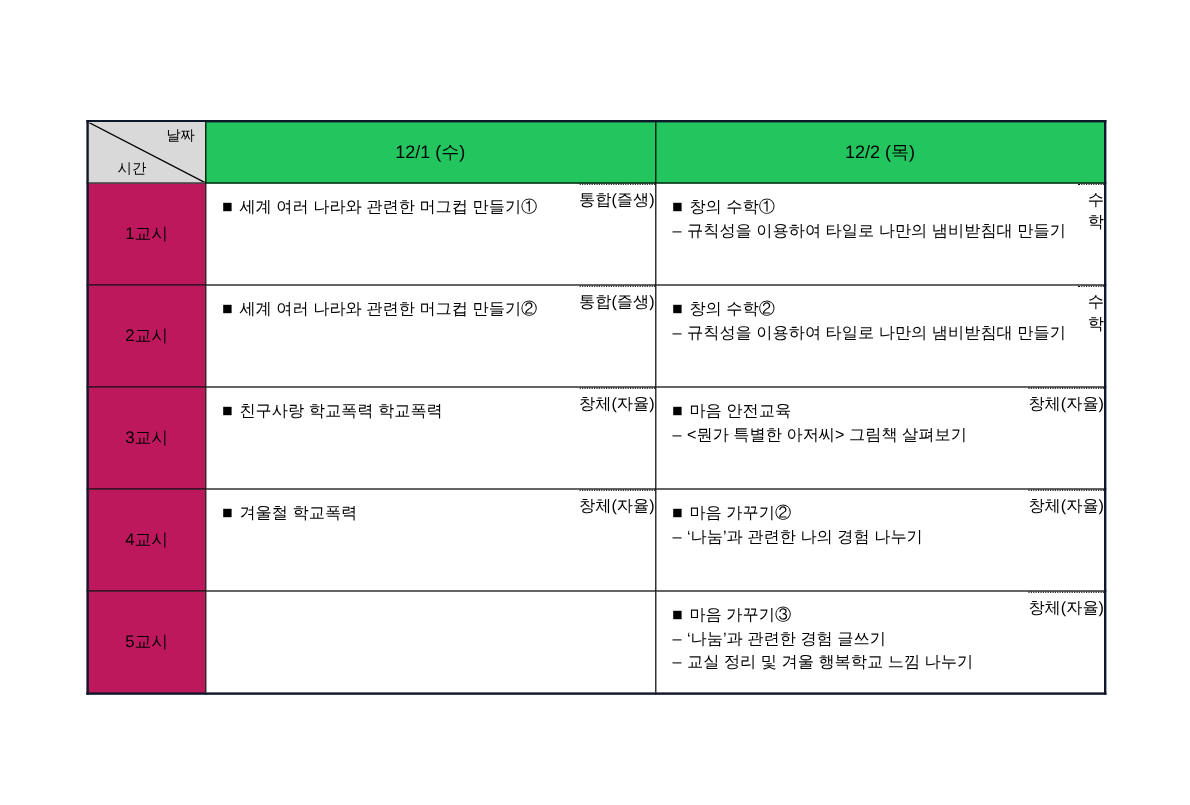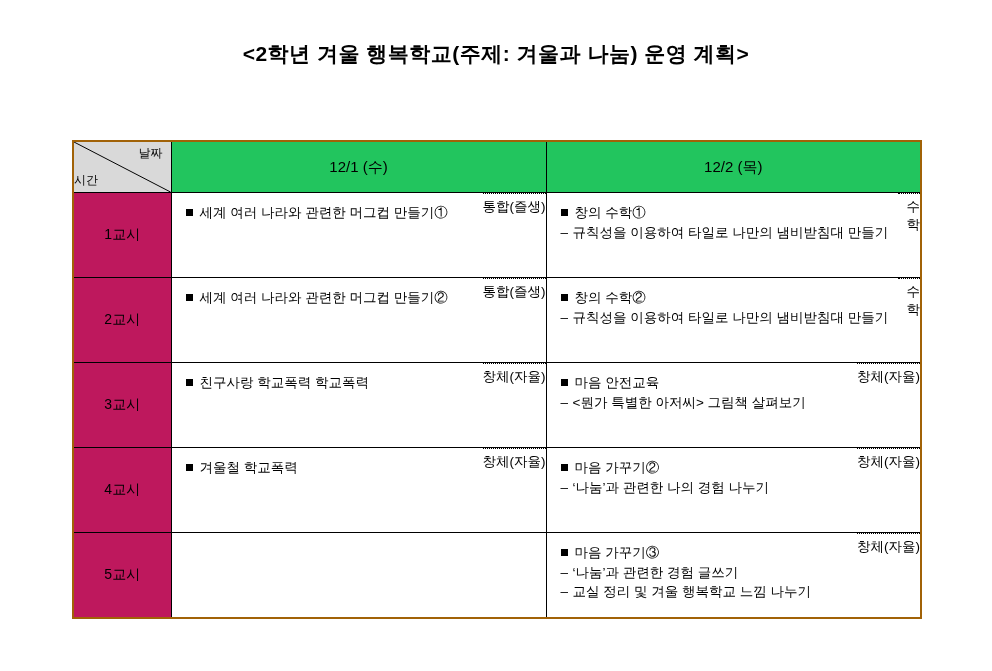--- a/index.html
+++ b/index.html
@@ -32,21 +32,21 @@
   .table-wrap {
     position: absolute;
     left: 72px;
     top: 100px;
     width: 848px;
   }
   table.plan {
     border-collapse: collapse;
     width: 848px;
     table-layout: fixed;
-    border: 2px solid #a16207;
+    border: 2px solid #0f172a;
   }
   table.plan td, table.plan th {
     border: 1px solid #000;
     vertical-align: middle;
     padding: 0;
   }
   .col-period { width: 98px; }
   .col-day { width: 375px; }
 
   
@@ -70,21 +70,21 @@
   }
   .corner-cell .lbl-date {
     position: absolute;
     top: 3px;
     right: 8px;
     font-size: 12px;
   }
   .corner-cell .lbl-time {
     position: absolute;
     bottom: 3px;
-    left: 0;
+    left: 24px;
     font-size: 12px;
   }
 
   
   .period-cell {
     background: #be185d;
     text-align: center;
     font-size: 14px;
     border-right: 2px solid #000;
   }
@@ -138,21 +138,20 @@
   }
   .blank-cell {
     height: 84px;
   }
 </style>
 </head>
 <body>
 
 <div class="page">
 
-  <h1 class="doc-title">&lt;2학년 겨울 행복학교(주제: 겨울과 나눔) 운영 계획&gt;</h1>
 
   <div class="table-wrap">
     <table class="plan">
       <colgroup>
         <col class="col-period">
         <col class="col-day">
         <col class="col-day">
       </colgroup>
       <thead>
         <tr>

